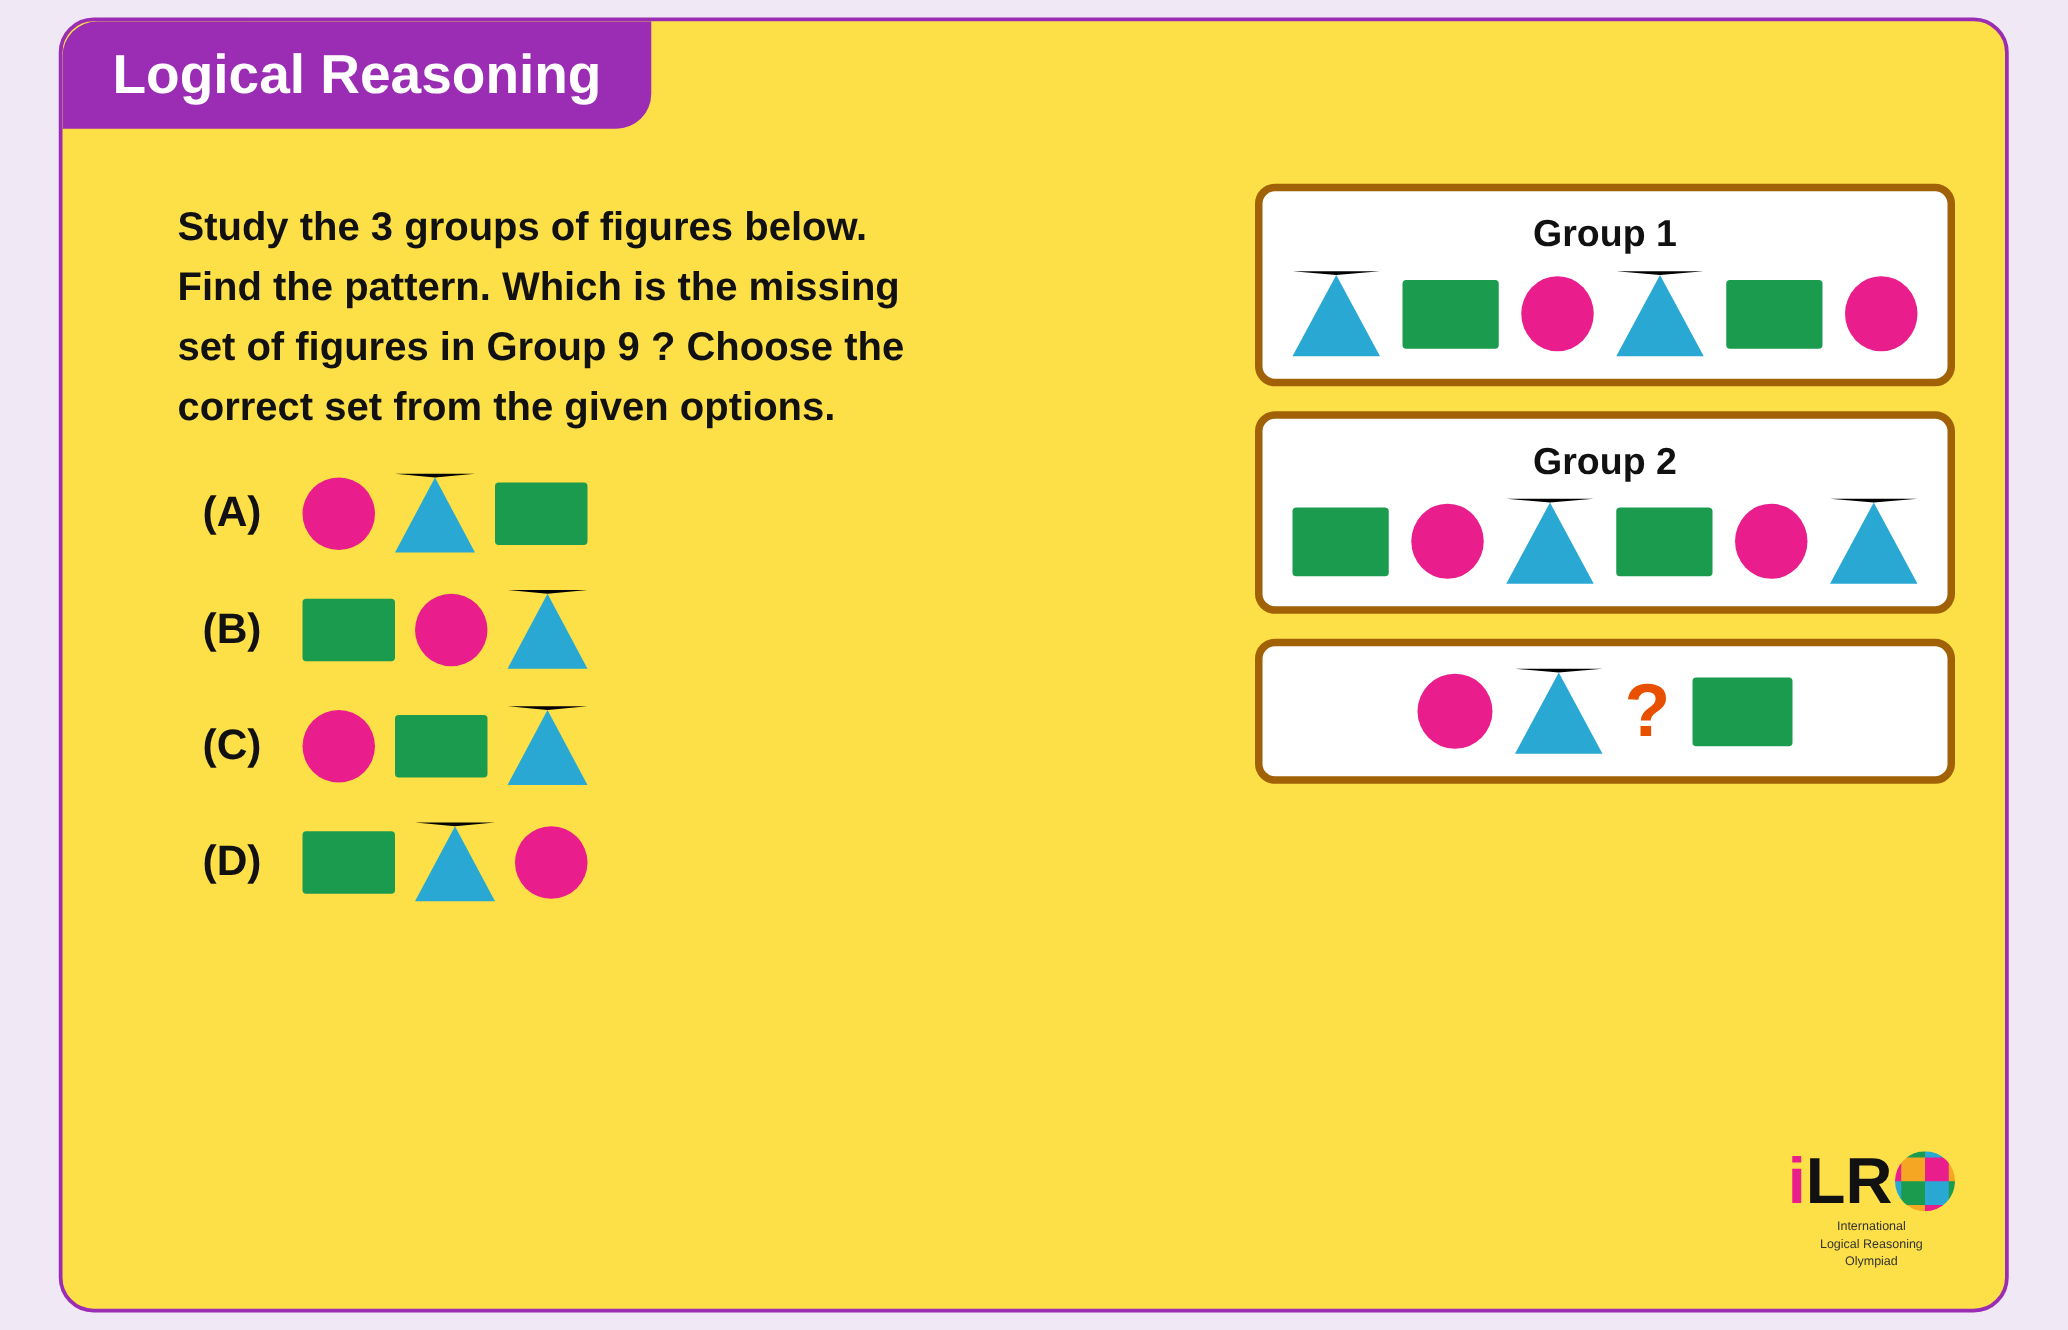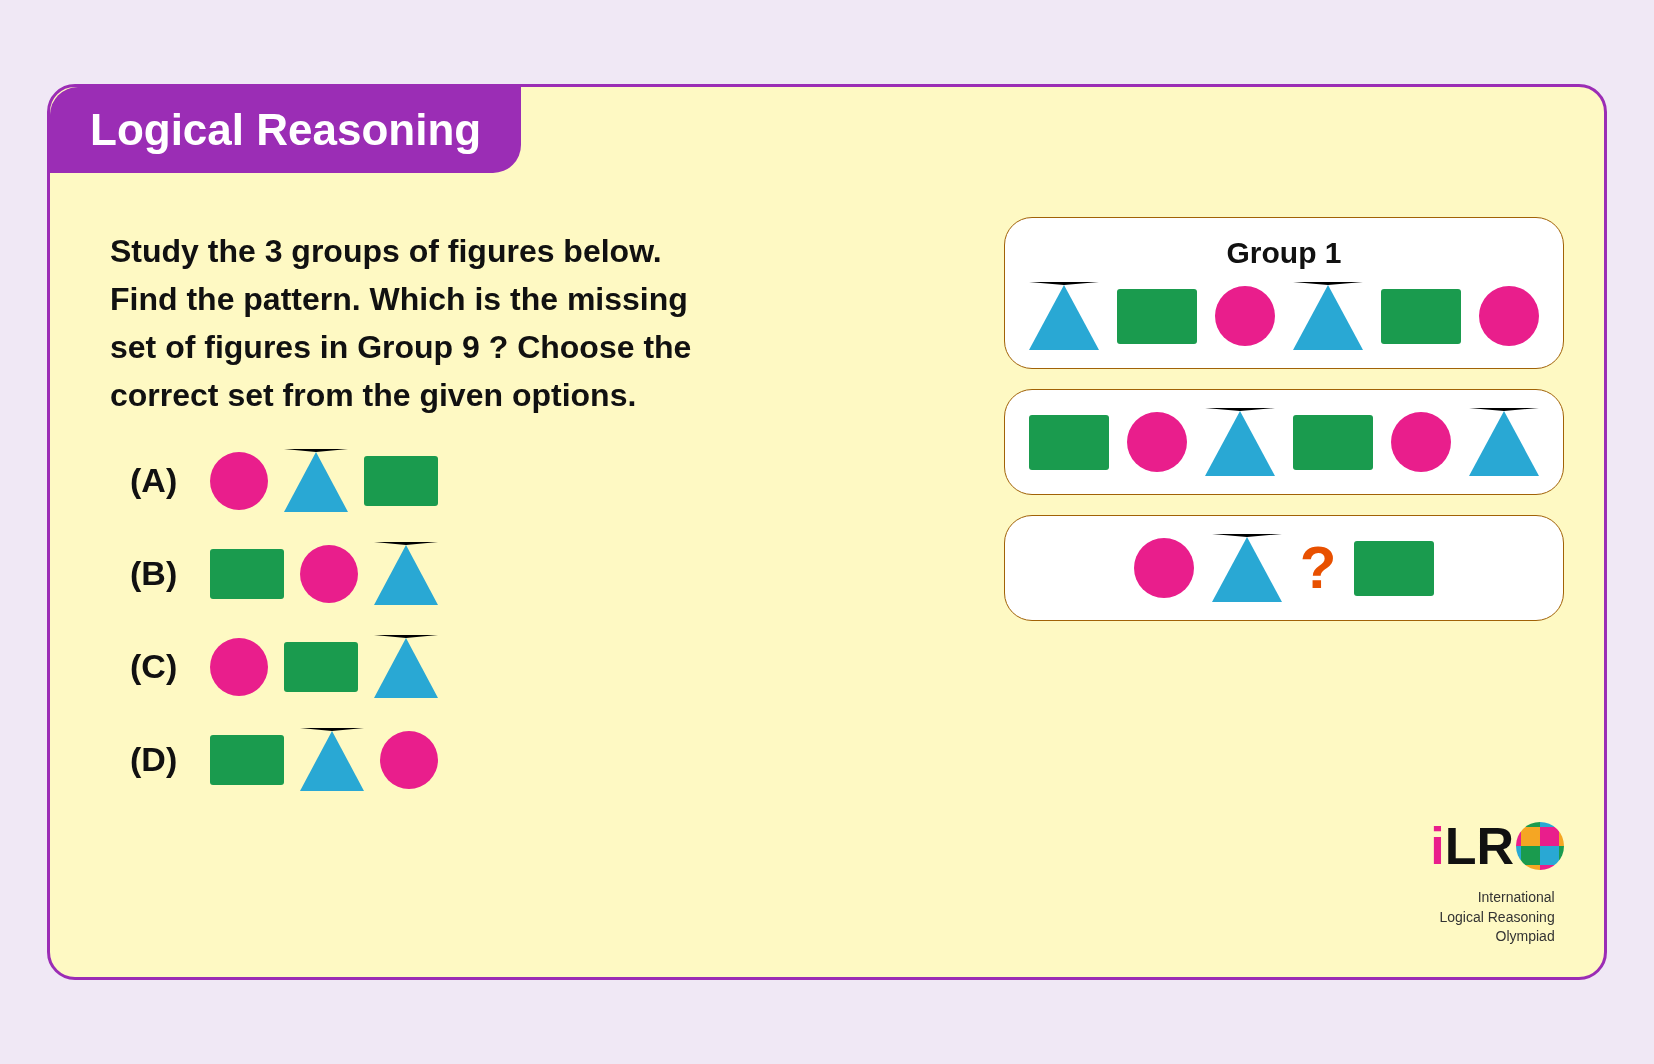--- a/index.html
+++ b/index.html
@@ -7,26 +7,27 @@
       width: 1654px;
       height: 1064px;
       background: #f0e8f5;
       display: flex;
       align-items: center;
       justify-content: center;
       font-family: Arial, sans-serif;
     }
     .card {
       width: 1560px;
-      height: 896px;
-      background: #fef9c3;
+      height: 1036px;
+      background: #fde047;
       border-radius: 28px;
       border: 3px solid #9b2db5;
       position: relative;
       overflow: hidden;
+      padding-left: 32px;
     }
     .header-tab {
       position: absolute;
       top: 0;
       left: 0;
       background: #9b2db5;
       border-radius: 28px 0 28px 0;
       padding: 18px 40px 18px 40px;
     }
     .header-tab h1 {
@@ -102,22 +103,22 @@
     .md-rect { width: 74px; height: 50px; }
     
     .right-section {
       width: 620px;
       padding: 20px 40px 40px 20px;
       display: flex;
       flex-direction: column;
       gap: 20px;
     }
     .group-box {
-      border: 1px solid #a16207;
-      border-radius: 28px;
+      border: 6px solid #a16207;
+      border-radius: 16px;
       padding: 18px 24px;
       background: #fff;
     }
     .group-title {
       font-size: 30px;
       font-weight: bold;
       text-align: center;
       color: #111;
       margin-bottom: 12px;
     }
@@ -155,25 +156,25 @@
     .logo-circle-icon {
       width: 48px;
       height: 48px;
       border-radius: 50%;
       border: 5px solid transparent;
       background:
         conic-gradient(#e91e8c 0deg 90deg, #29a8d4 90deg 180deg, #1a9b4e 180deg 270deg, #f5a623 270deg 360deg);
       margin-left: 2px;
     }
     .logo-sub {
-      font-size: 14px;
+      font-size: 10px;
       color: #333;
-      text-align: right;
+      text-align: center;
       line-height: 1.4;
-      margin-top: 16px;
+      margin-top: 4px;
     }
     
     .tri-blue { border-bottom-color: #29a8d4; }
   </style>
 </head>
 <body>
 
 <div class="card">
   <div class="header-tab">
     <h1>Logical Reasoning</h1>
@@ -233,20 +234,21 @@
           <div class="triangle-up lg-triangle tri-blue"></div>
           <div class="rectangle lg-rect green"></div>
           <div class="circle lg-circle pink"></div>
           <div class="triangle-up lg-triangle tri-blue"></div>
           <div class="rectangle lg-rect green"></div>
           <div class="circle lg-circle pink"></div>
         </div>
       </div>
 
       <div class="group-box">
+        <div class="group-title">Group 2</div>
         <div class="group-shapes">
           <div class="rectangle lg-rect green"></div>
           <div class="circle lg-circle pink"></div>
           <div class="triangle-up lg-triangle tri-blue"></div>
           <div class="rectangle lg-rect green"></div>
           <div class="circle lg-circle pink"></div>
           <div class="triangle-up lg-triangle tri-blue"></div>
         </div>
       </div>
 

